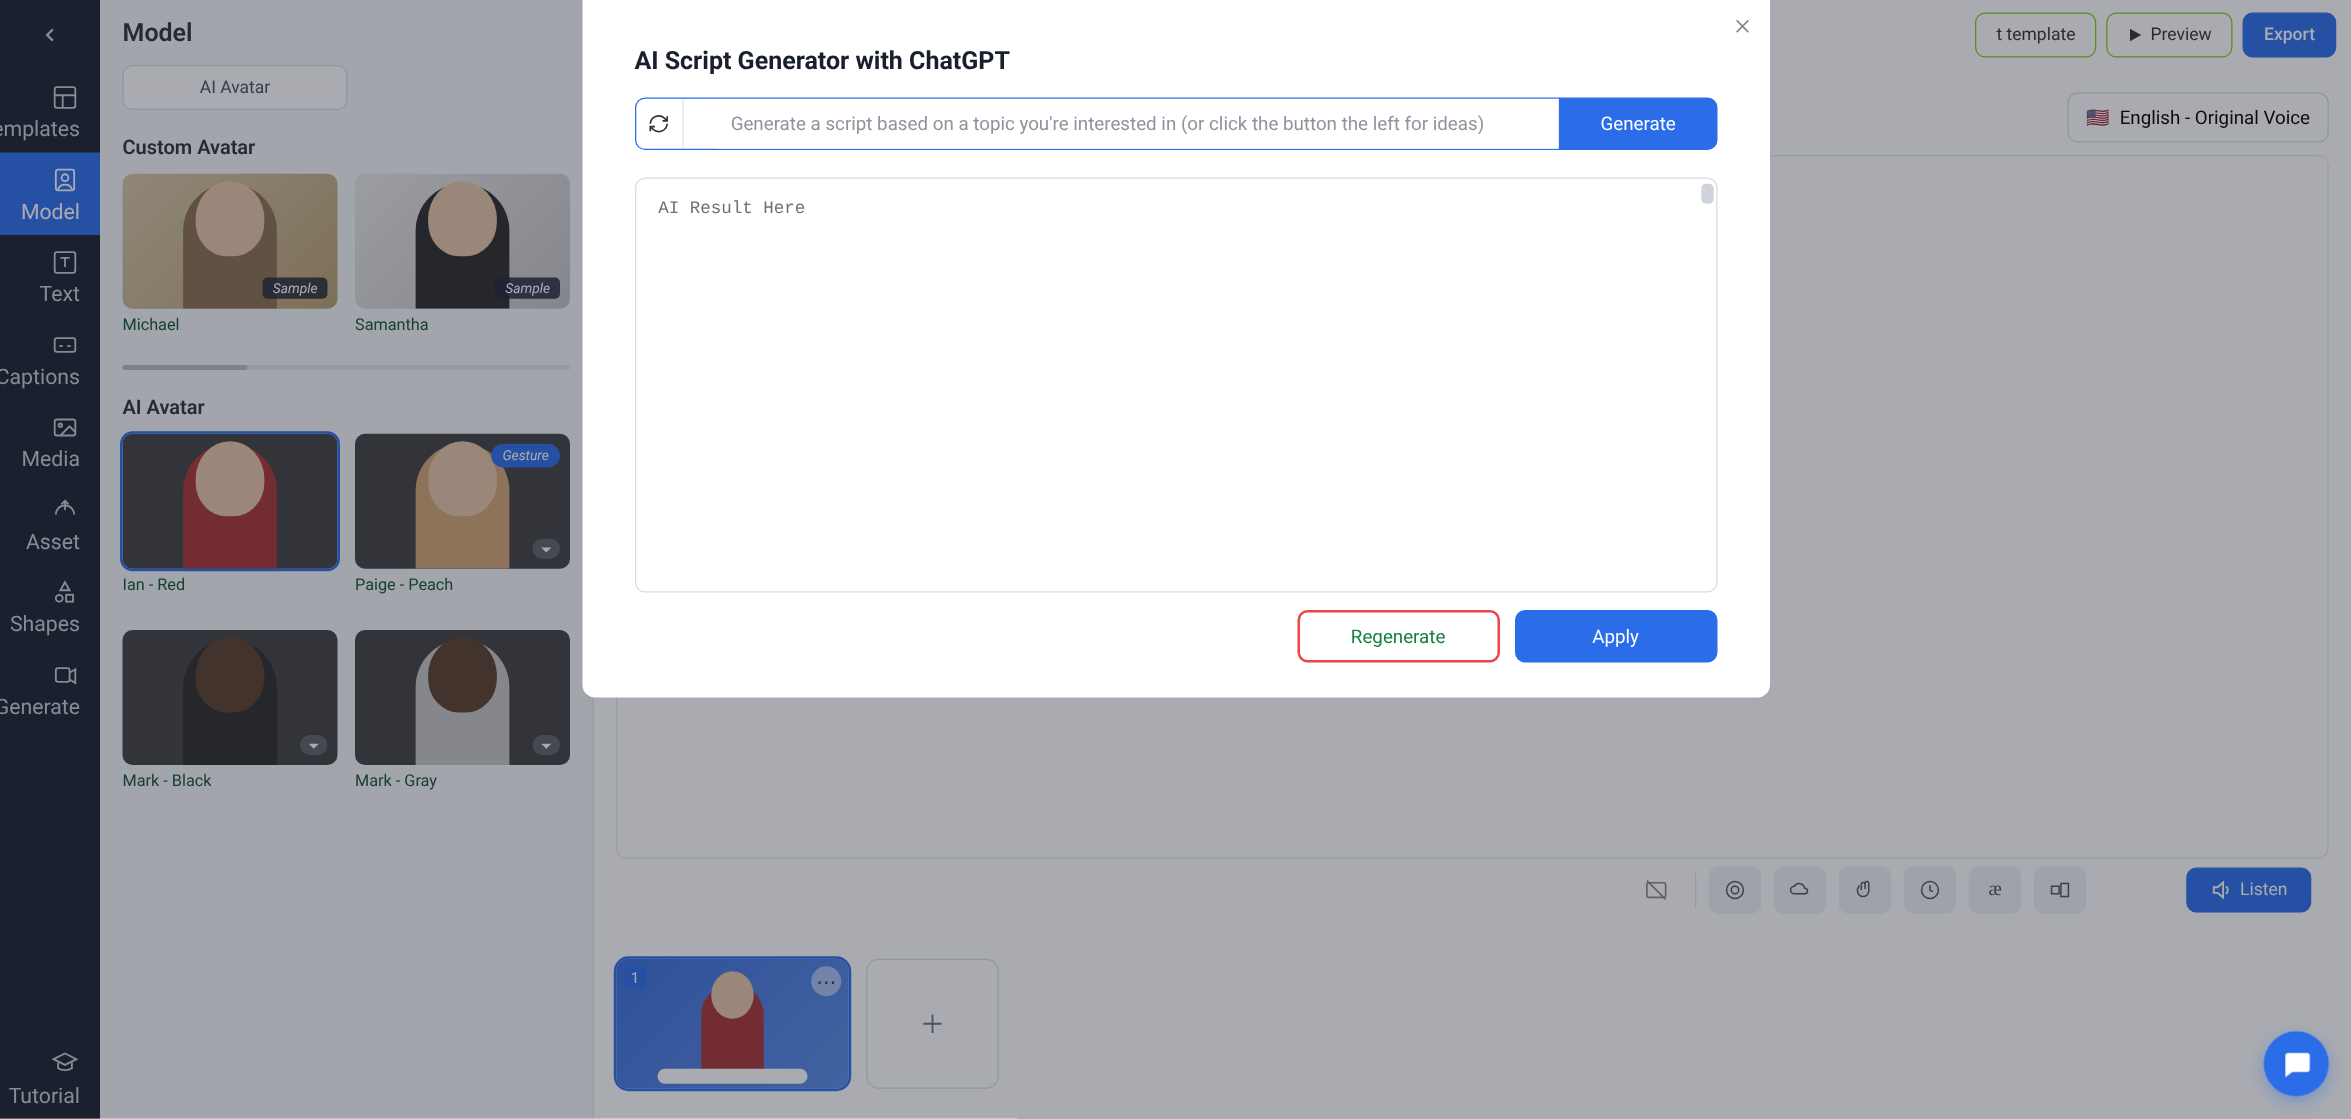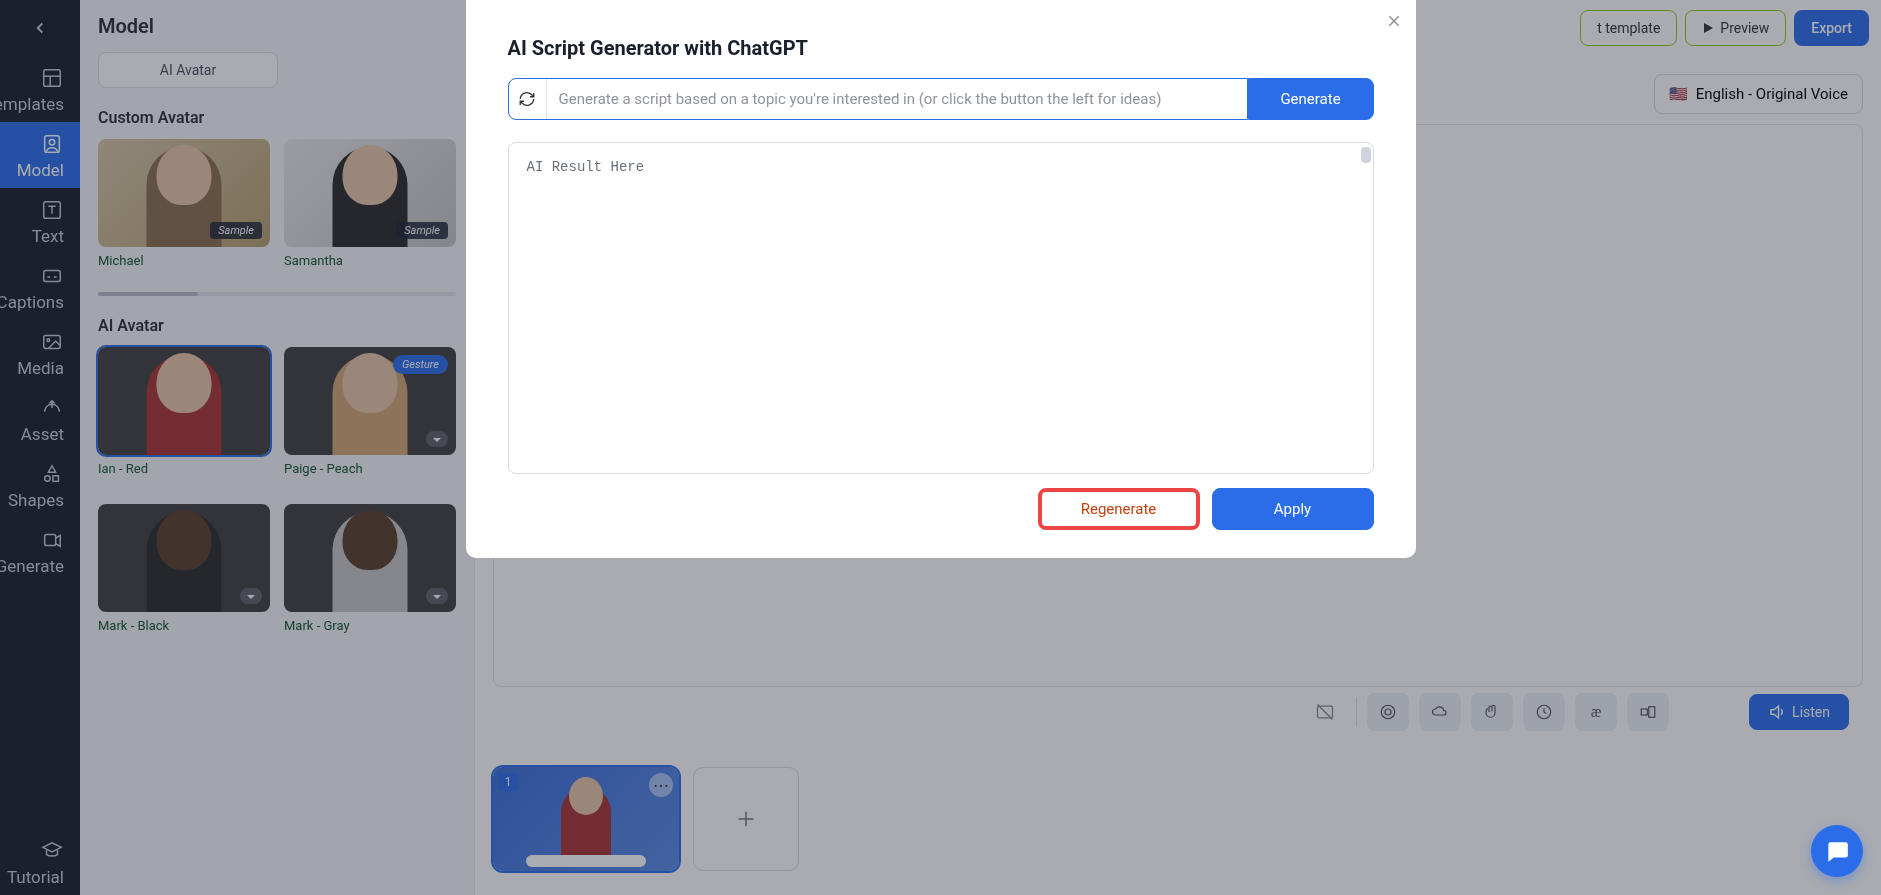--- a/index.html
+++ b/index.html
@@ -70,31 +70,31 @@
   .scene .caption { position:absolute; bottom:4px; left:50%; transform:translateX(-50%); width:120px; height:12px; background:#fff; border-radius:6px; }
   .scene.add { border:1px solid #d8dbe2; background:#fff; display:flex; align-items:center; justify-content:center; width:106px; }
   .scene.add svg { stroke:#6a707c; }
   
   
   .overlay { position: absolute; inset: 0; background: rgba(30,35,50,.38); display: flex; align-items: flex-start; justify-content: center; z-index: 50; }
   .modal { width: 950px; background: #fff; border-radius: 0 0 10px 10px; padding: 8px 42px 28px 42px; position: relative; margin-top: 0; }
   .modal .close { position: absolute; top: 10px; right: 14px; font-size: 20px; color: #888; cursor: pointer; background:none; border:none; }
   .modal h2 { font-size: 20px; font-weight: 700; color: #1a1f2e; margin: 28px 0 18px 0; }
   .promptrow { display: flex; gap: 0; margin-bottom: 22px; }
-  .promptbox { flex: 1; border: 1px solid #2b6de8; border-radius: 8px 0 0 8px; display: flex; align-items: center; height: 42px; overflow: hidden; }
+  .promptbox { flex: 1; border: 1px solid #2b6de8; border-radius: 8px 0 0 8px; display: flex; align-items: center; height: 42px; overflow: hidden; gap: 26px; }
   .iconcell { width: 38px; height: 100%; display:flex; align-items:center; justify-content:center; border-right:1px solid #e0e3e9; cursor:pointer; }
   .promptinput { flex: 1; border: none; outline: none; height: 100%; padding: 0 12px; font-size: 15px; color: #333; }
   .promptinput::placeholder { color: #8e939e; }
   .genbtn { width: 126px; background: #2b6de8; color: #fff; border: 1px solid #2b6de8; border-radius: 0 8px 8px 0; font-size: 15px; cursor: pointer; }
   .resultbox { border: 1px solid #d8dbe2; border-radius: 8px; height: 332px; padding: 16px 18px; position: relative; }
   .resultbox .ph { font-family: ui-monospace, 'Courier New', monospace; font-size: 14px; color: #6a707c; }
   .resultbox .scroll { position:absolute; top:4px; right:2px; width:10px; height:16px; background:#cfd3dc; border-radius:4px; }
   .modalactions { display: flex; justify-content: flex-end; gap: 12px; margin-top: 14px; }
   .mbtn { width: 162px; height: 42px; border-radius: 8px; font-size: 15px; cursor: pointer; }
-  .mbtn.sec { background: #fff; border: 4px solid #ef4444; color: #c2410c; }
+  .mbtn.sec { background: #fff; border: 2px solid #ef4444; color: #15803d; }
   .mbtn.pri { background: #2b6de8; border: 1px solid #2b6de8; color: #fff; }
   
   .chatfab { position: fixed; bottom: 18px; right: 18px; width: 52px; height: 52px; border-radius: 50%; background: #2b6de8; display:flex; align-items:center; justify-content:center; z-index: 60; cursor:pointer; box-shadow: 0 4px 12px rgba(43,109,232,.4); }
 </style>
 </head>
 <body>
 
 <div class="app">
 
   <div class="leftnav">

